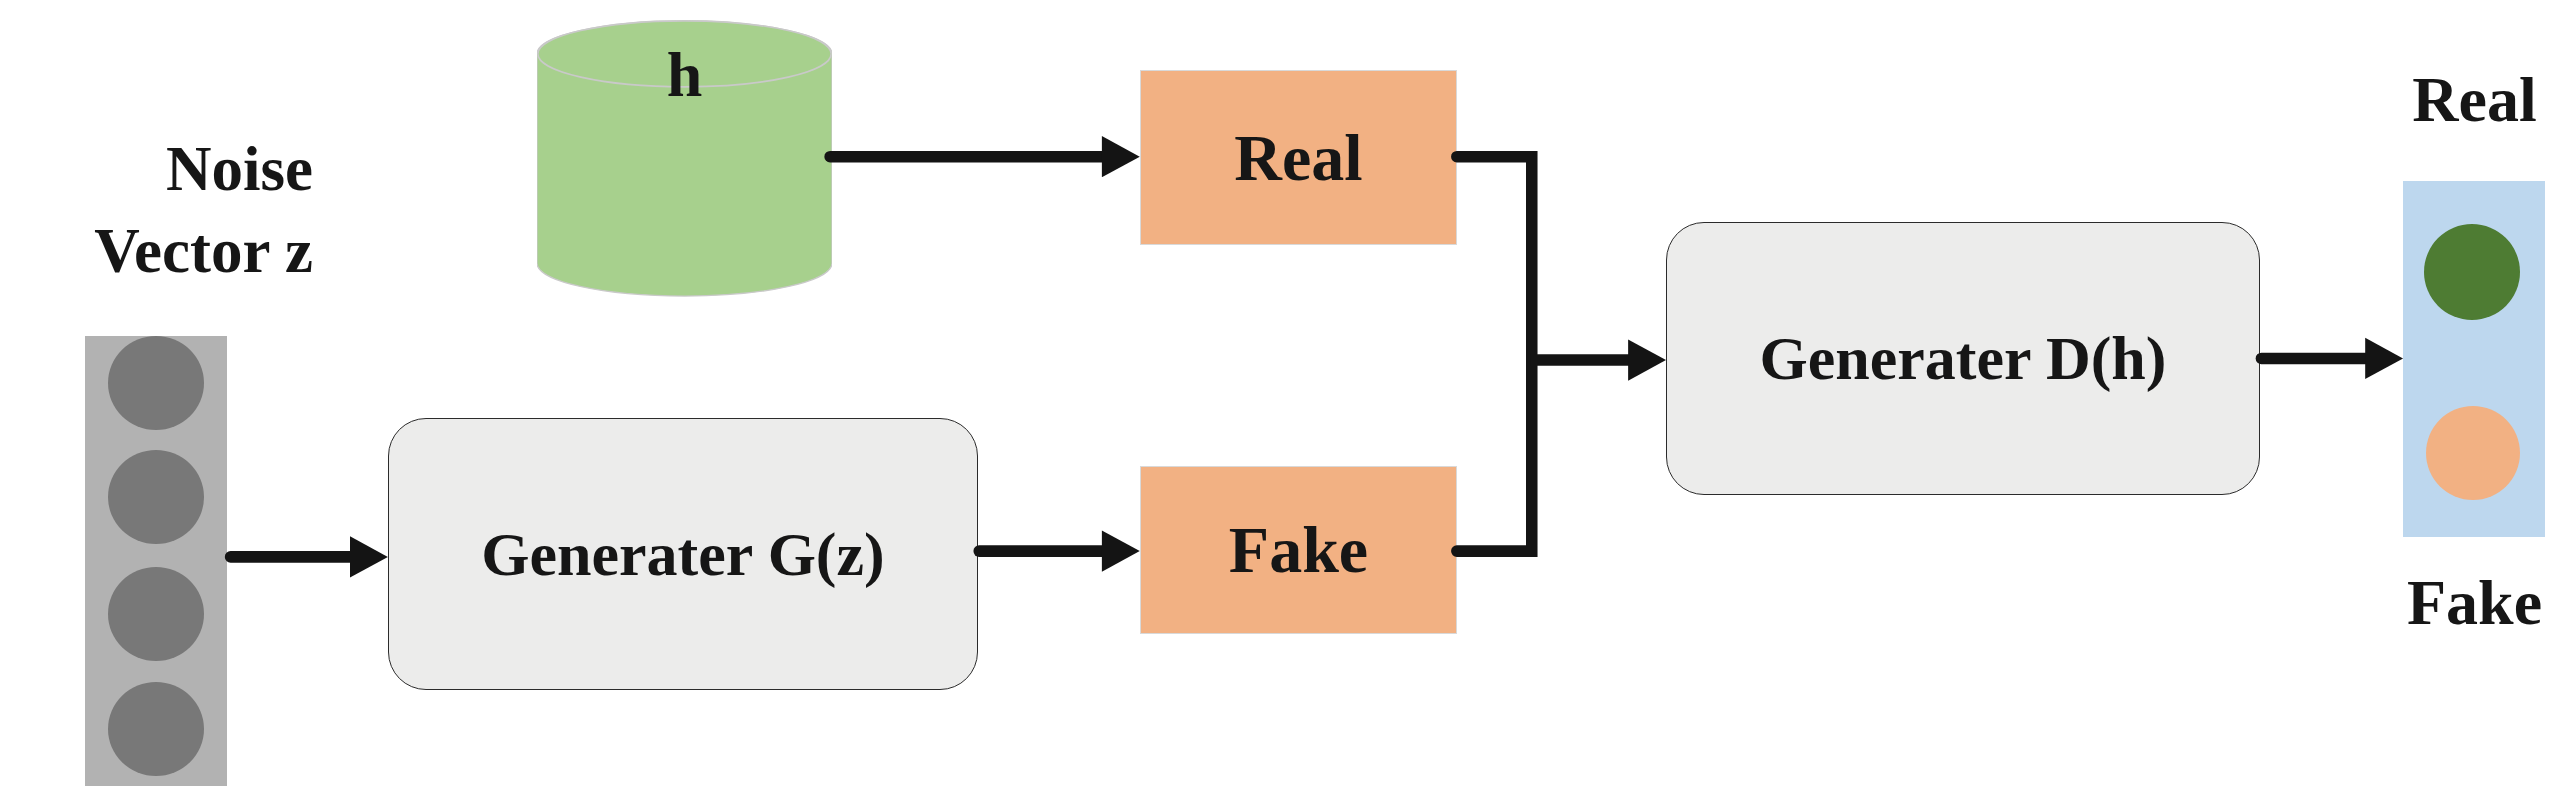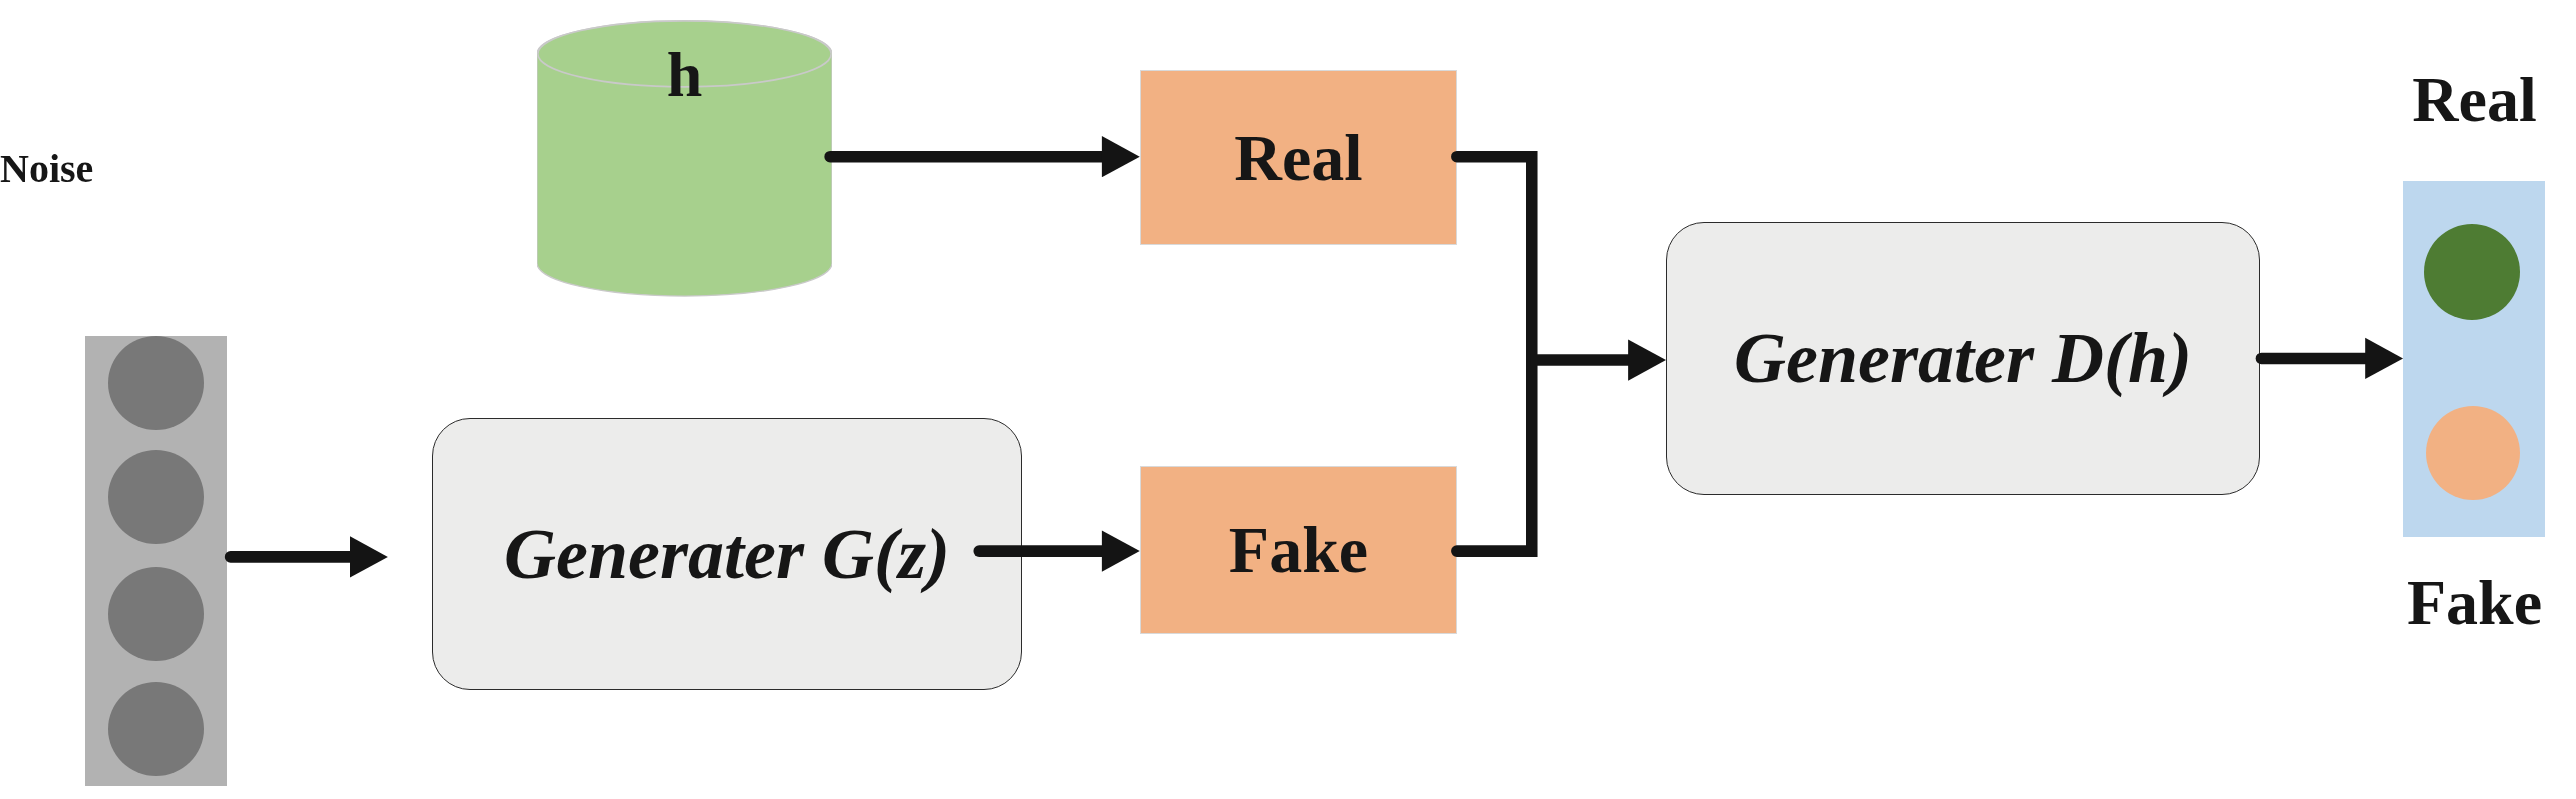--- a/index.html
+++ b/index.html
@@ -14,23 +14,23 @@
     background: #ffffff;
     overflow: hidden;
     font-family: "Liberation Serif", "DejaVu Serif", serif;
     color: #161616;
   }
   .abs { position: absolute; }
 
   
   .noise-label {
     left: 0px; top: 128px; width: 313px;
-    text-align: left;
-    font-weight: bold;
-    font-size: 40px;
+    text-align: right;
+    font-weight: bold;
+    font-size: 63px;
     line-height: 82px;
     white-space: nowrap;
   }
   .noise-bar {
     left: 85px; top: 336px;
     width: 142px; height: 450px;
     background: #b2b2b2;
   }
   .noise-dot {
     position: absolute;
@@ -67,26 +67,25 @@
 
   
   .process-box {
     background: #ececeb;
     border: 1.6px solid #2b2b2b;
     border-radius: 38px;
     display: flex;
     align-items: center;
     justify-content: center;
     font-weight: bold;
-    font-size: 72px;
+    font-size: 62px;
     box-sizing: border-box;
     white-space: nowrap;
-    font-style: italic;
-  }
-  .gz-box { left: 388px;  top: 418px; width: 590px; height: 272px; margin-left: 44px; }
+  }
+  .gz-box { left: 388px;  top: 418px; width: 590px; height: 272px; }
   .dh-box { left: 1666px; top: 222px; width: 594px; height: 273px; }
 
   
   .output-panel {
     left: 2403px; top: 181px;
     width: 142px; height: 356px;
     background: #bdd7ee;
   }
   .output-dot { position: absolute; border-radius: 50%; }
   .real-dot { left: 21.4px; top: 43px;  width: 96px; height: 96px; background: #4e7c33; }
@@ -115,20 +114,21 @@
   }
   .connector-svg .head { fill: #141414; stroke: none; }
 </style>
 </head>
 <body>
 
 <div id="canvas">
 
   <div class="abs noise-label">
     <div>Noise</div>
+    <div>Vector z</div>
   </div>
 
   <div class="abs noise-bar">
     <div class="noise-dot" style="top:0px"></div>
     <div class="noise-dot" style="top:114px"></div>
     <div class="noise-dot" style="top:231px"></div>
     <div class="noise-dot" style="top:346px"></div>
   </div>
 
   <svg class="abs cylinder-svg" width="295" height="277" viewBox="0 0 358 336">

